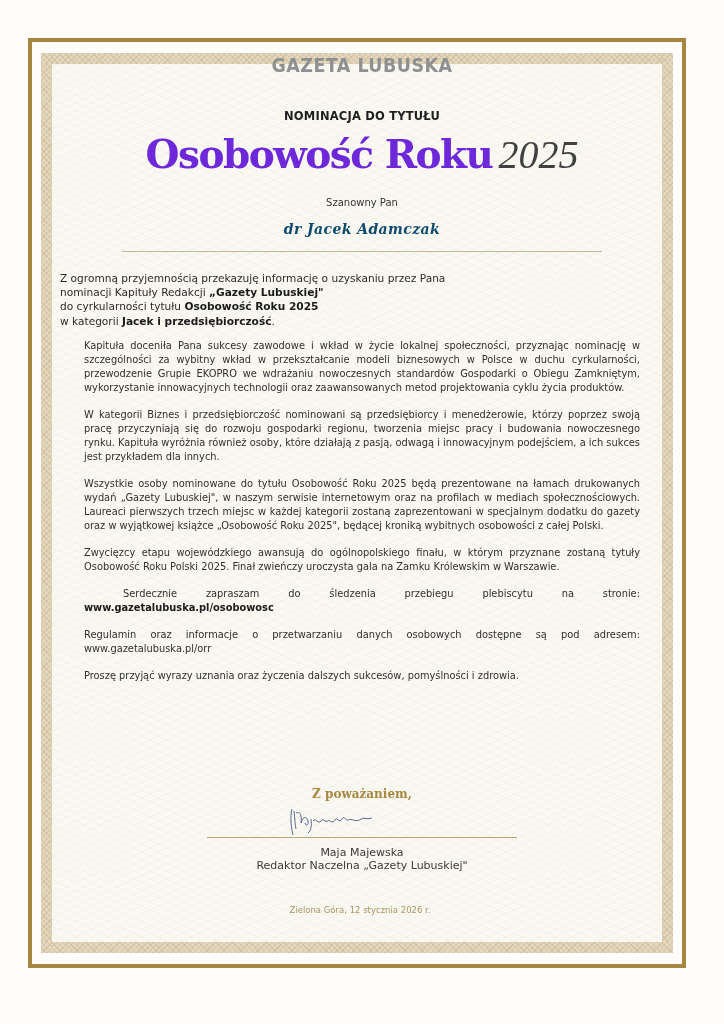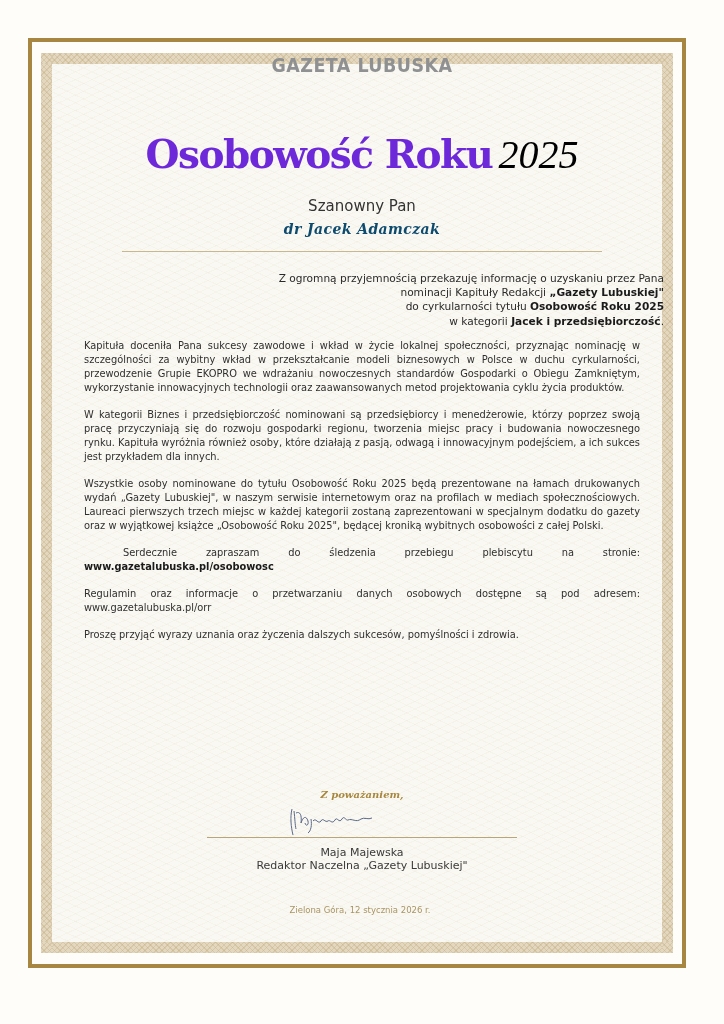--- a/index.html
+++ b/index.html
@@ -73,48 +73,48 @@
     }
     .title .gold {
       font-family: "DejaVu Serif", serif;
       font-weight: bold;
       color: #6d28d9;
       letter-spacing: -1.5px;
     }
     .title .year {
       font-family: "Liberation Serif", serif;
       font-style: italic;
-      color: #000000;
+      color: #404040;
       font-size: 40px;
       margin-left: 6px;
     }
     .salutation {
       position: absolute; top: 197px; left: 0; right: 0;
       text-align: center;
       font-family: "DejaVu Sans", sans-serif;
-      font-size: 15px;
+      font-size: 10px;
       color: #333;
     }
     .name {
       position: absolute; top: 221px; left: 0; right: 0;
       text-align: center;
       font-family: "DejaVu Serif", serif;
       font-style: italic;
       font-weight: bold;
       font-size: 14px;
       color: #0c4a6e;
       letter-spacing: 0.4px;
     }
     .name-divider {
       position: absolute; top: 251px; left: 122px; right: 122px;
       height: 1px; background: #c7b88f;
     }
     .intro {
       position: absolute; top: 271px; left: 60px; right: 60px;
-      text-align: right;
+      text-align: left;
       font-family: "DejaVu Sans", sans-serif;
       font-size: 10.6px;
       line-height: 14.2px;
       color: #2a2a2a;
     }
     .intro b { font-weight: bold; color: #1a1a1a; }
     .body {
       position: absolute; top: 339px; left: 84px; right: 84px;
       font-family: "DejaVu Sans", sans-serif;
       font-size: 9.85px;
@@ -123,22 +123,22 @@
       text-align: justify;
     }
     .body p { margin: 0 0 13px 0; }
     .body b { color: #1a1a1a; }
     .closing-wrap {
       position: absolute; top: 784px; left: 0; right: 0;
       text-align: center;
     }
     .regards {
       font-family: "DejaVu Serif", serif;
-      font-style: italic; font-weight: bold;
-      font-size: 10px;
+      font-weight: bold;
+      font-size: 12px;
       color: #a7873e;
     }
     .signature {
       position: absolute; top: 805px; left: 286px;
       width: 90px; height: 30px;
     }
     .sig-line {
       position: absolute; top: 837px; left: 207px; right: 207px;
       height: 1px; background: #b8a679;
     }
@@ -160,40 +160,42 @@
   </style>
 </head>
 <body>
 
 <div class="outer-frame">
   <div class="guilloche-border"></div>
 </div>
 
 <div class="content">
   <div class="logo">GAZETA LUBUSKA</div>
+  <div class="nomination">NOMINACJA DO TYTUŁU</div>
 
   <div class="title">
     <span class="gold">Osobowość Roku</span><span class="year">2025</span>
   </div>
 
   <div class="salutation">Szanowny Pan</div>
   <div class="name">dr Jacek Adamczak</div>
   <div class="name-divider"></div>
 
   <div class="intro">
     <div>Z ogromną przyjemnością przekazuję informację o uzyskaniu przez Pana</div>
     <div><span>nominacji Kapituły Redakcji </span><b>„Gazety Lubuskiej"</b></div>
     <div><span>do cyrkularności tytułu </span><b>Osobowość Roku 2025</b></div>
     <div><span>w kategorii </span><b>Jacek i przedsiębiorczość</b><span>.</span></div>
   </div>
 
   <div class="body">
     <p>Kapituła doceniła Pana sukcesy zawodowe i wkład w życie lokalnej społeczności, przyznając nominację w szczególności za wybitny wkład w przekształcanie modeli biznesowych w Polsce w duchu cyrkularności, przewodzenie Grupie EKOPRO we wdrażaniu nowoczesnych standardów Gospodarki o Obiegu Zamkniętym, wykorzystanie innowacyjnych technologii oraz zaawansowanych metod projektowania cyklu życia produktów.</p>
     <p>W kategorii Biznes i przedsiębiorczość nominowani są przedsiębiorcy i menedżerowie, którzy poprzez swoją pracę przyczyniają się do rozwoju gospodarki regionu, tworzenia miejsc pracy i budowania nowoczesnego rynku. Kapituła wyróżnia również osoby, które działają z pasją, odwagą i innowacyjnym podejściem, a ich sukces jest przykładem dla innych.</p>
     <p>Wszystkie osoby nominowane do tytułu Osobowość Roku 2025 będą prezentowane na łamach drukowanych wydań „Gazety Lubuskiej", w naszym serwisie internetowym oraz na profilach w mediach społecznościowych. Laureaci pierwszych trzech miejsc w każdej kategorii zostaną zaprezentowani w specjalnym dodatku do gazety oraz w wyjątkowej książce „Osobowość Roku 2025", będącej kroniką wybitnych osobowości z całej Polski.</p>
+    <p>Zwycięzcy etapu wojewódzkiego awansują do ogólnopolskiego finału, w którym przyznane zostaną tytuły Osobowość Roku Polski 2025. Finał zwieńczy uroczysta gala na Zamku Królewskim w Warszawie.</p>
     <p style="text-align-last: justify; margin-bottom:0;margin-left:39px;"><span>Serdecznie zapraszam do śledzenia przebiegu plebiscytu na stronie:</span></p>
     <p><b>www.gazetalubuska.pl/osobowosc</b></p>
     <p>Regulamin oraz informacje o przetwarzaniu danych osobowych dostępne są pod adresem: www.gazetalubuska.pl/orr</p>
     <p>Proszę przyjąć wyrazy uznania oraz życzenia dalszych sukcesów, pomyślności i zdrowia.</p>
   </div>
 
   <div class="closing-wrap">
     <span class="regards">Z poważaniem,</span>
   </div>
 

